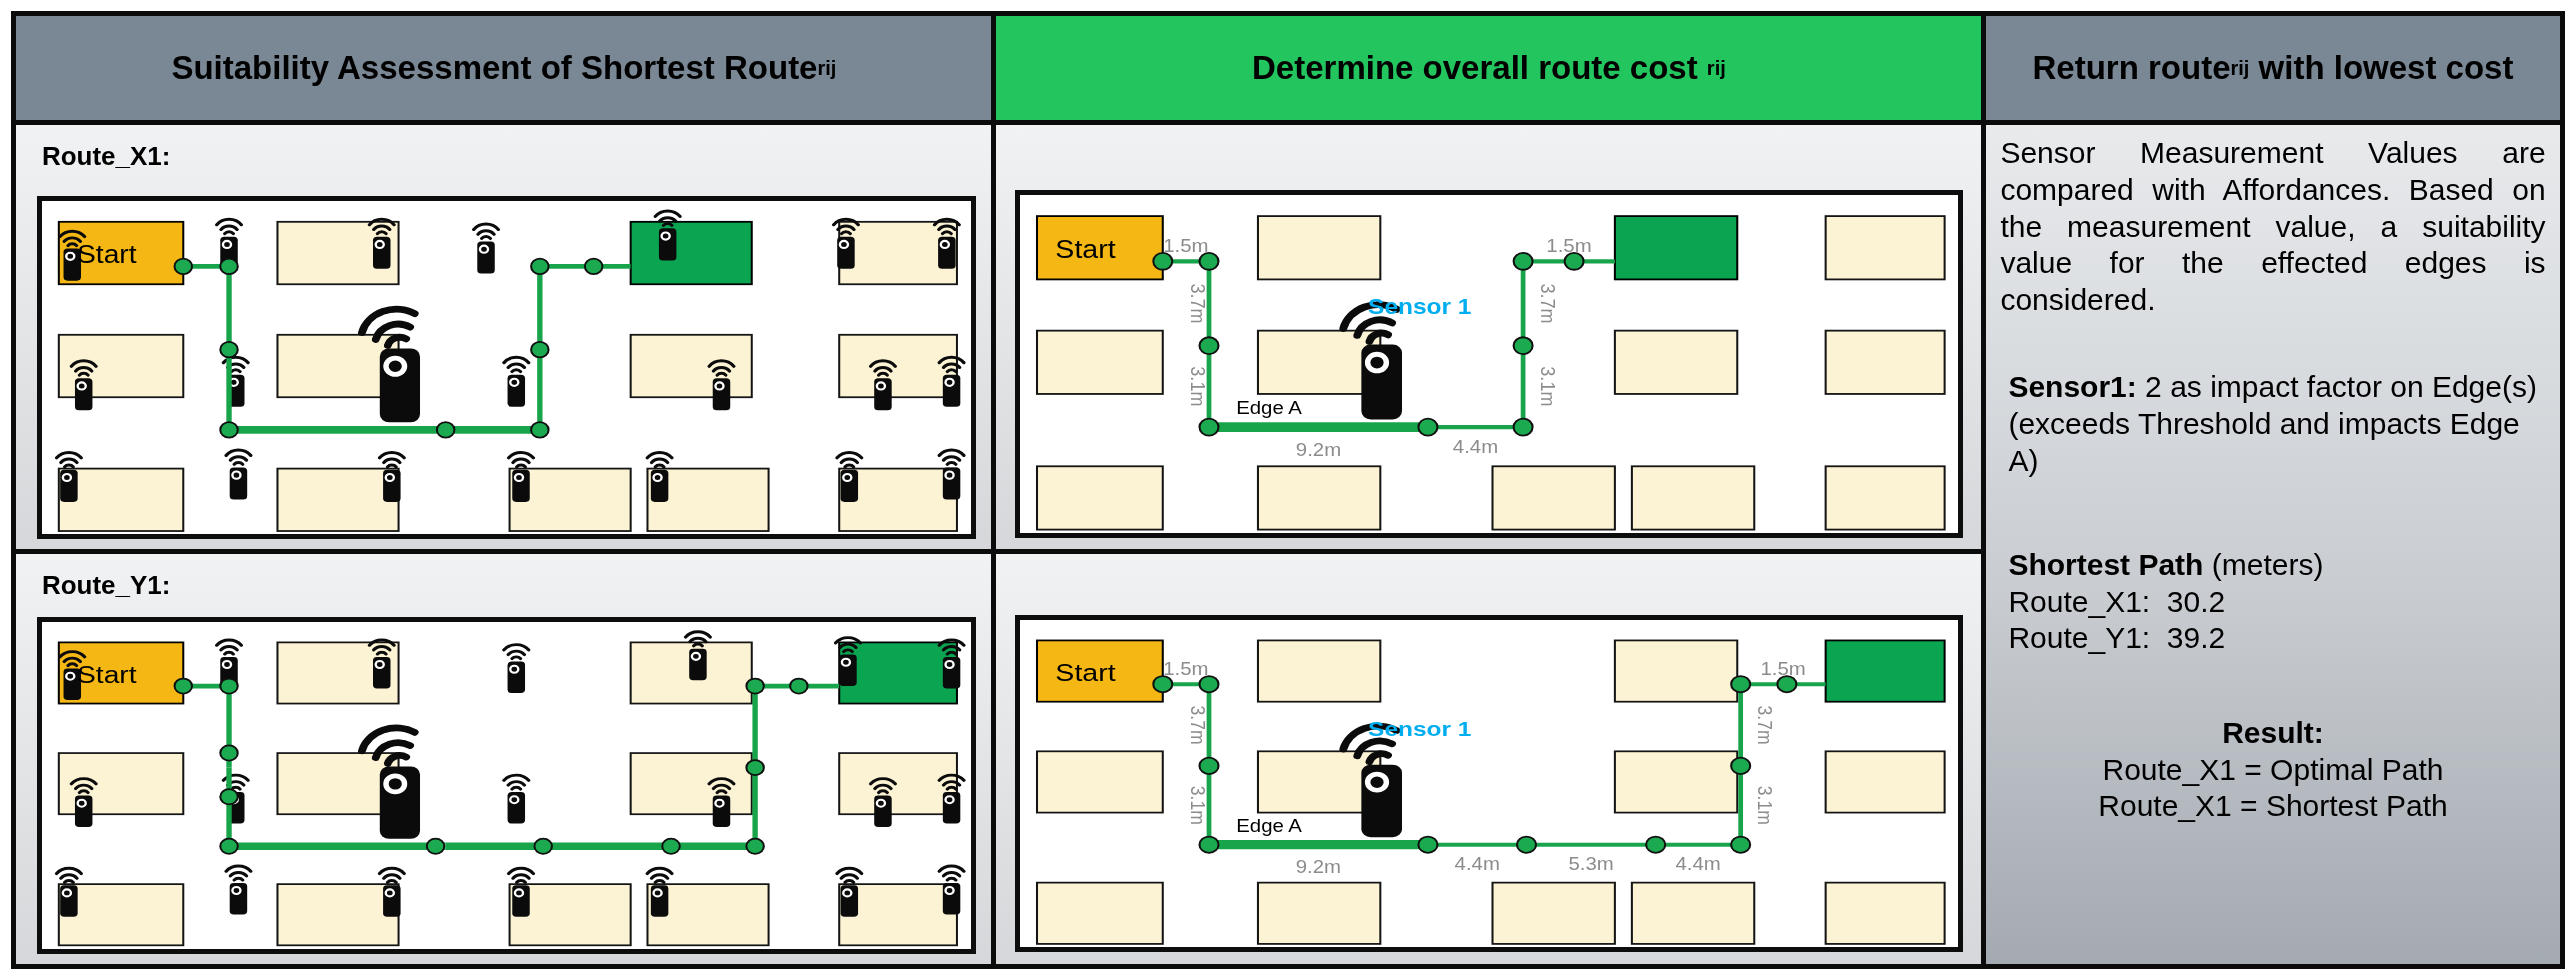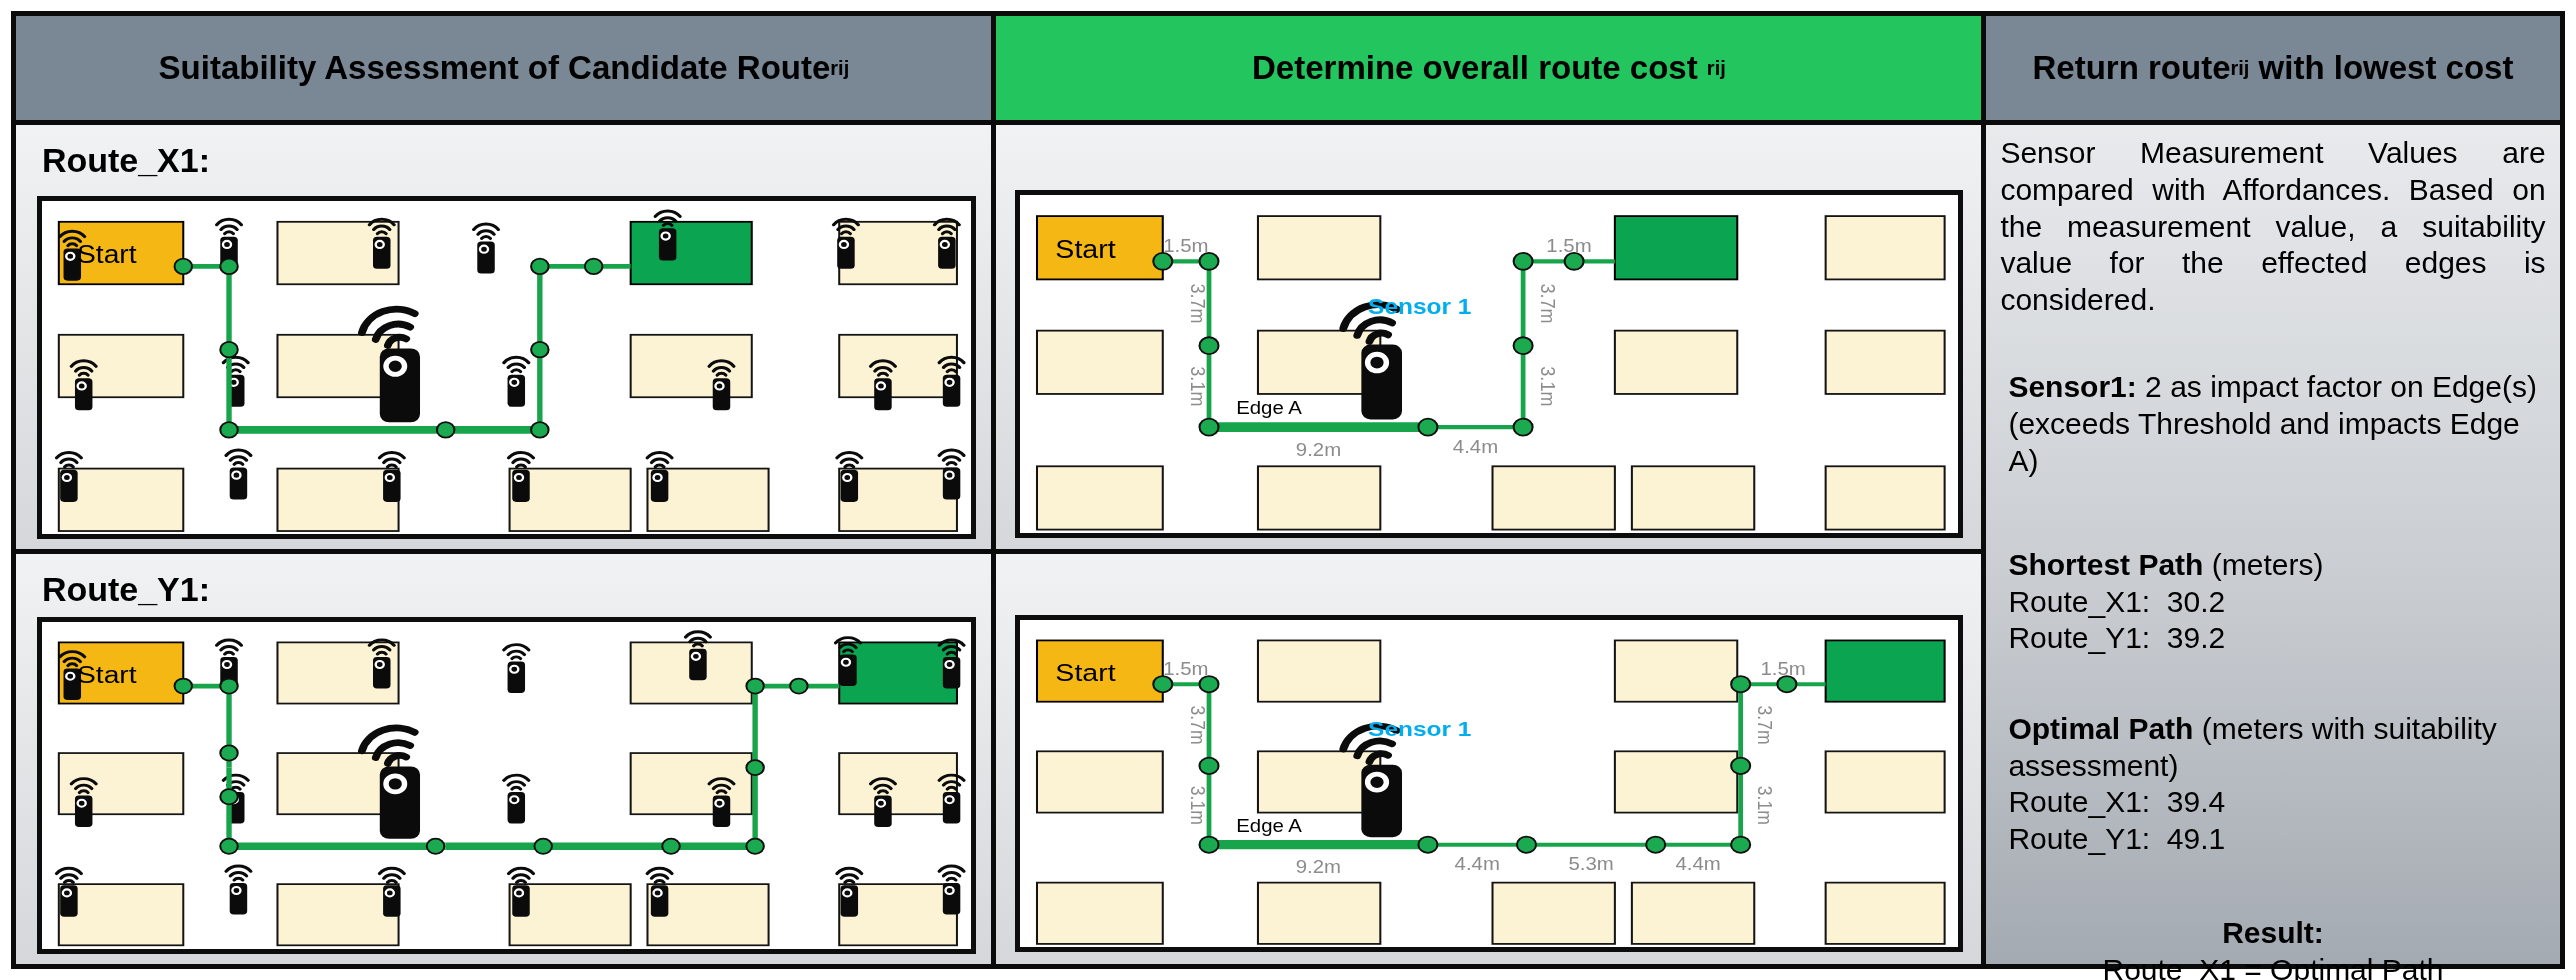--- a/index.html
+++ b/index.html
@@ -9,21 +9,21 @@
          border:5.7px solid #0b0b0b;background:#0b0b0b;
          display:grid;grid-template-columns:975px 985px 1fr;
          grid-template-rows:104px 424px 1fr;grid-gap:5px;}
   .hcell{display:flex;align-items:center;justify-content:center;
          font-size:33px;font-weight:bold;color:#000;}
   .hcell span{white-space:pre;}
   .hcell sub{font-size:20px;vertical-align:sub;font-weight:bold;text-align:right;}
   .slate{background:#7A8794;}
   .gray{background:#22c55e;}
   .cell{position:relative;background:linear-gradient(180deg,#F1F2F3 0%,#D5D7DA 100%);}
-  .row-label{position:absolute;left:25.5px;top:15.6px;font-size:34px;font-weight:bold;color:#000;}
+  .row-label{position:absolute;left:25.5px;top:15.6px;font-size:26px;font-weight:bold;color:#000;}
   .map-panel{position:absolute;background:#ffffff;border:5px solid #0d0d0d;}
   .map-left{left:21px;right:15.6px;top:71px;bottom:10px;}
   .map-mid{left:18.4px;right:18.4px;top:65px;bottom:11.4px;}
   .map-panel svg{display:block;width:100%;height:100%;}
   svg text{font-family:"Liberation Sans", sans-serif;}
   #right-cell{grid-column:3;grid-row:2/4;position:relative;
       background:linear-gradient(180deg,#E8EAEC 0%,#C9CDD2 55%,#A4AAB1 100%);
       padding:10px 14px 0 14px;font-size:30px;line-height:1.22;color:#000;box-sizing:border-box;}
   .p-intro{text-align:justify;margin:0;}
   .para{margin:8px;}
@@ -33,21 +33,21 @@
   .mt-result{margin-top:58px;text-align:center;}
   .b{font-weight:bold;}
   .vline{white-space:pre-wrap;}
 </style>
 </head>
 <body>
 
 <div id="frame">
 
   <div class="hcell slate">
-    <span>Suitability Assessment of Candidate Route</span>
+    <span>Suitability Assessment of Shortest Route</span>
       <sub>rij</sub>
       <span></span>
   </div>
   <div class="hcell gray">
     <span>Determine overall route cost </span>
       <sub>rij</sub>
       <span></span>
   </div>
   <div class="hcell slate">
     <span>Return route</span>
@@ -339,23 +339,20 @@
         </svg>
     </div>
   </div>
 
   <div id="right-cell">
     <p class="p-intro">Sensor Measurement Values are compared with Affordances. Based on the measurement value, a suitability value for the effected edges is considered.</p>
     <p class="para mt-sensor"><span class="b">Sensor1:</span><span> 2 as impact factor on Edge(s) (exceeds Threshold and impacts Edge A)</span></p>
     <p class="para mt-shortest"><span class="b">Shortest Path</span><span> (meters)</span><br>
       <span class="vline">Route_X1:  30.2</span><br>
       <span class="vline">Route_Y1:  39.2</span></p>
-    <p class="para mt-optimal"><span class="b">Optimal Path</span><span> (meters with suitability assessment)</span><br>
-      <span class="vline">Route_X1:  39.4</span><br>
-      <span class="vline">Route_Y1:  49.1</span></p>
     <p class="para mt-result"><span class="b">Result:</span><br>
       <span>Route_X1 = Optimal Path</span><br>
       <span>Route_X1 = Shortest Path</span></p>
   </div>
 
   <div class="cell">
     <div class="row-label">Route_Y1:</div>
     <div class="map-panel map-left" style="top:63px;">
       <svg id="svg-y1-assessment" preserveAspectRatio="none" viewBox="0 0 1380 560">
           <rect x="350" y="35" width="180" height="105" fill="#FCF3D4" stroke="#141414" stroke-width="3"></rect>

